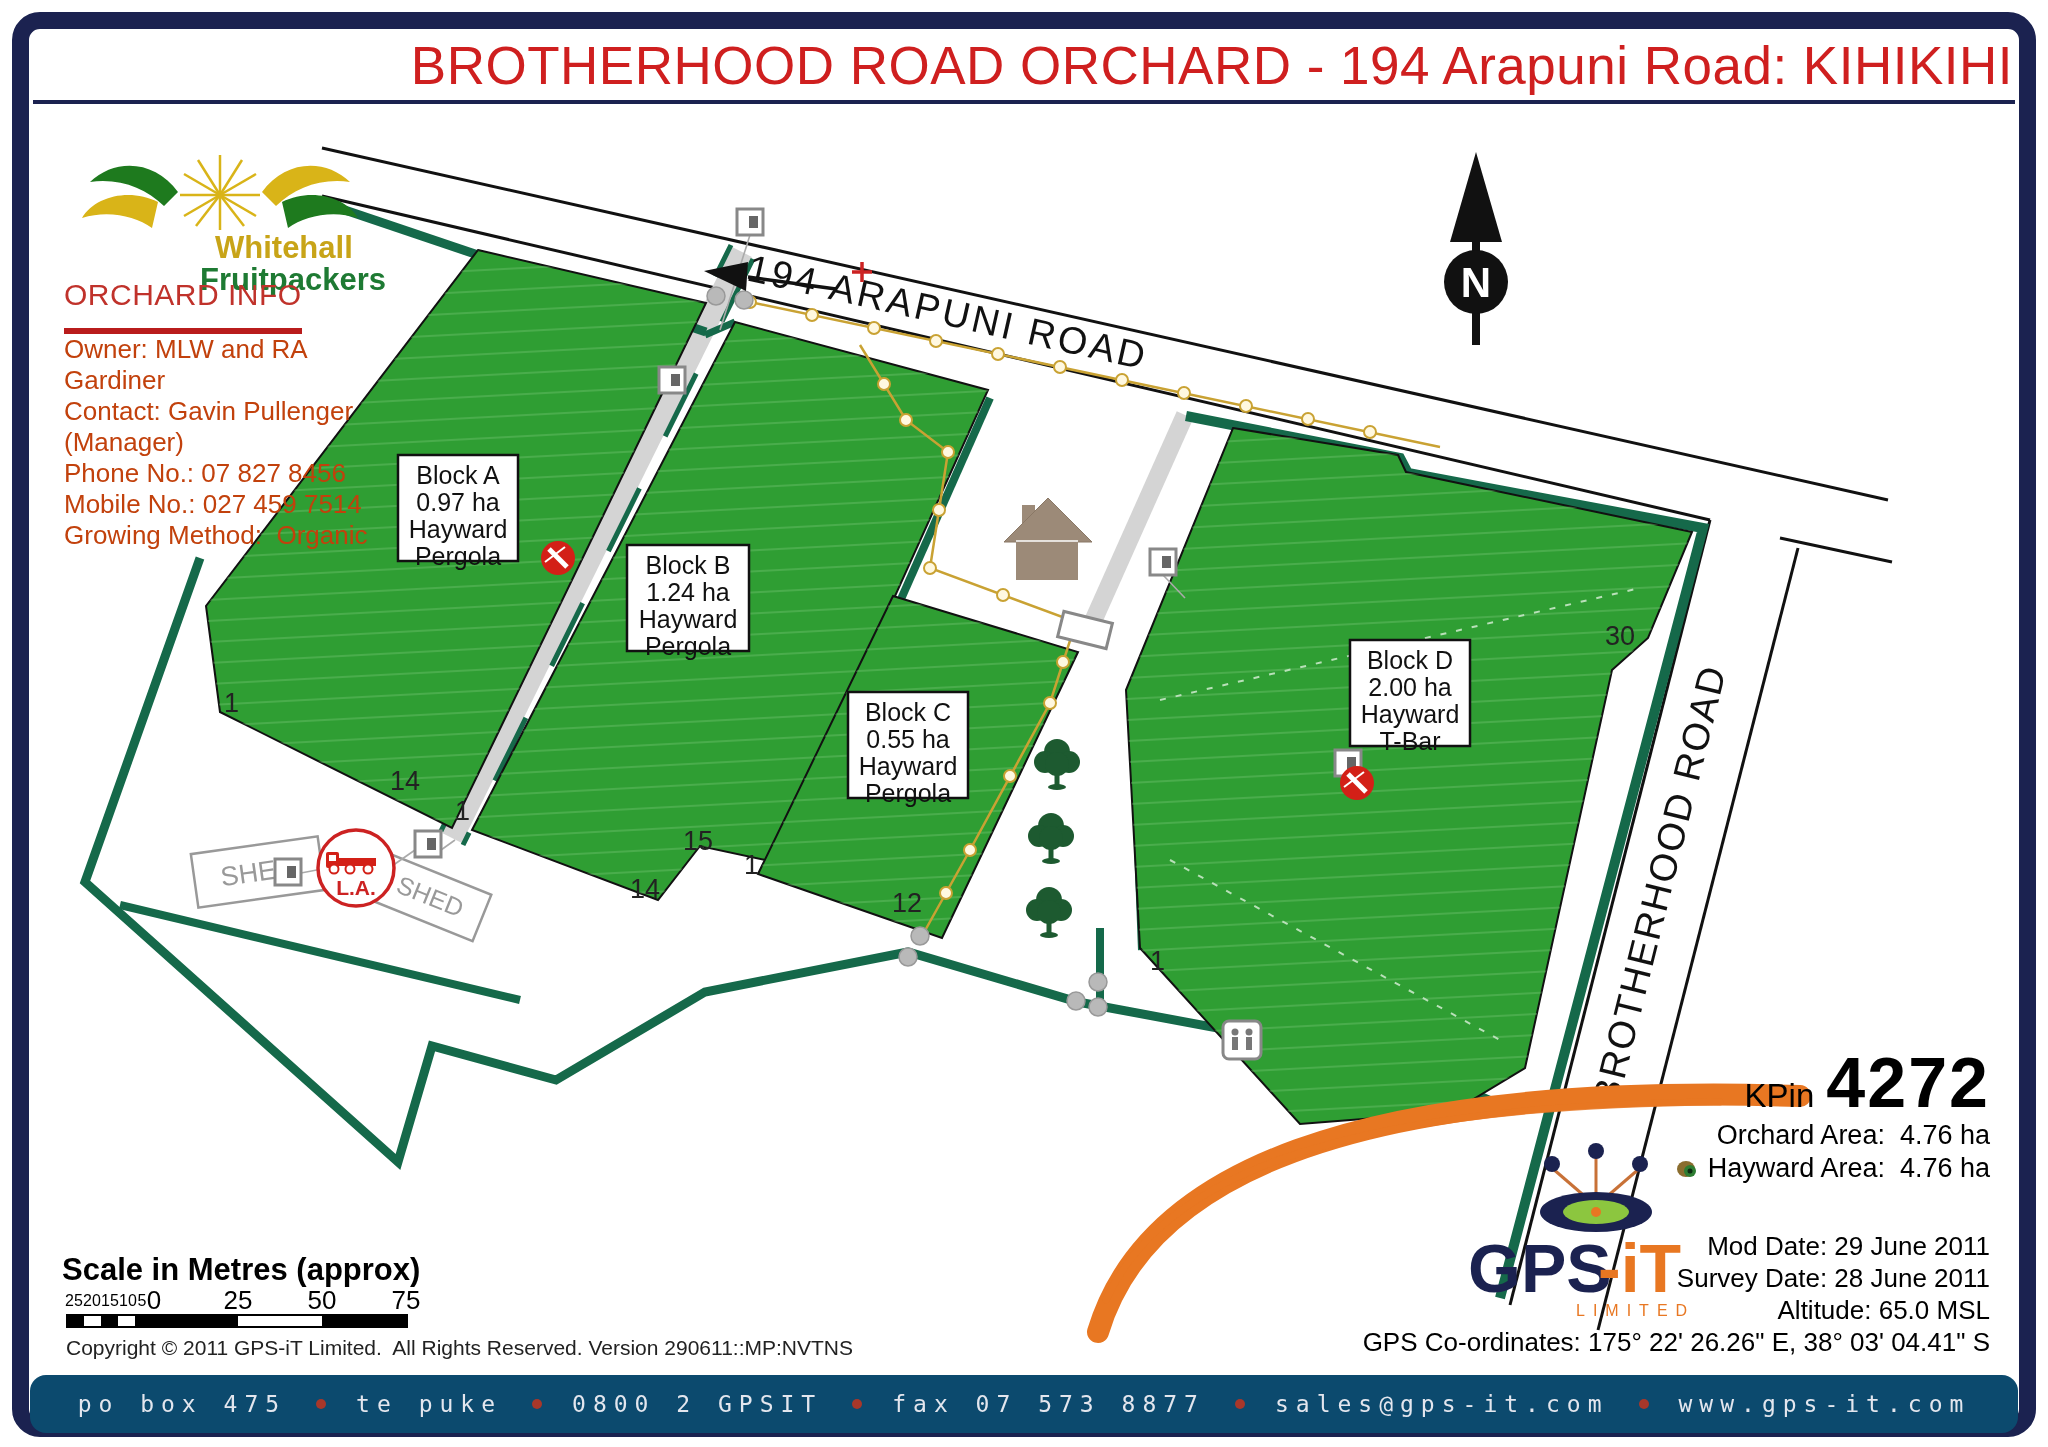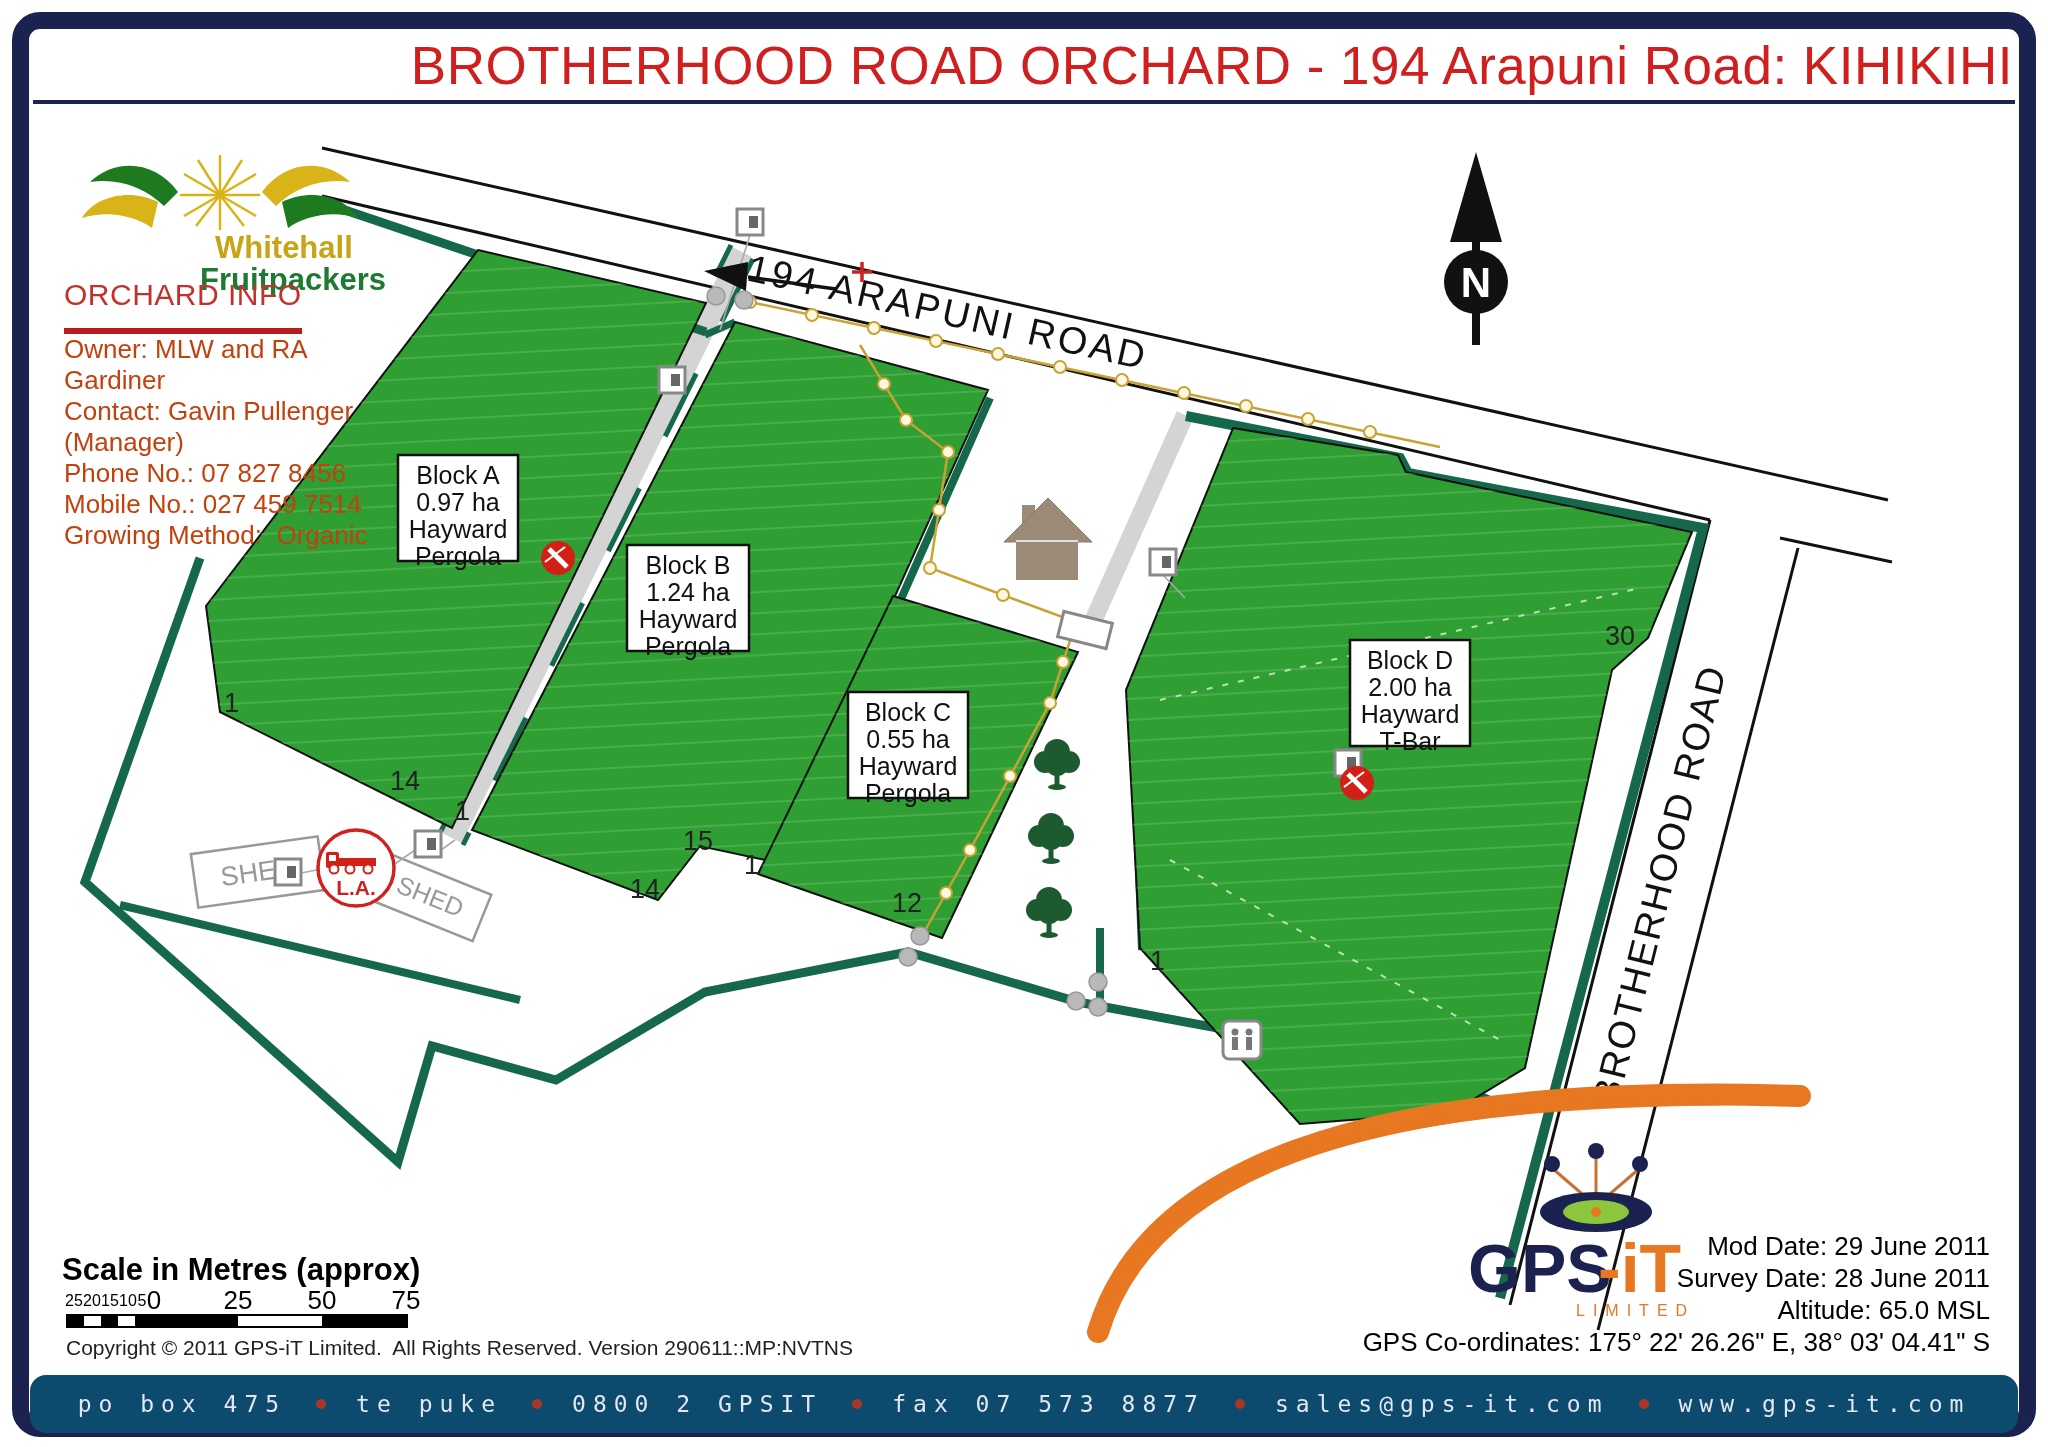--- a/index.html
+++ b/index.html
@@ -393,20 +393,37 @@
       <rect x="5" y="27" width="340" height="12" fill="#fff" stroke="#000" stroke-width="2"></rect>
       <rect x="5" y="27" width="17" height="12" fill="#000"></rect>
       <rect x="39" y="27" width="17" height="12" fill="#000"></rect>
       <rect x="73" y="27" width="19" height="12" fill="#000"></rect>
       <rect x="92" y="27" width="84" height="12" fill="#000"></rect>
       <rect x="260" y="27" width="85" height="12" fill="#000"></rect>
     </svg>
   </div>
   <div class="copyright">Copyright © 2011 GPS-iT Limited.  All Rights Reserved. Version 290611::MP:NVTNS</div>
 
+  <div class="summary">
+    <div class="kpinrow">
+      <span class="kl">KPin</span>
+      <span class="kv">4272</span>
+    </div>
+    <div class="arealine">
+      <span>Orchard Area:  4.76 ha</span>
+    </div>
+    <div class="arealine">
+      <svg width="24" height="22" viewBox="0 0 24 22">
+        <ellipse cx="10" cy="11" rx="9" ry="8" fill="#8a6d2f"></ellipse>
+        <circle cx="14" cy="13" r="6" fill="#2e7d32"></circle>
+        <circle cx="14" cy="13" r="2.5" fill="#0d2b12"></circle>
+      </svg>
+      <span>Hayward Area:  4.76 ha</span>
+    </div>
+  </div>
 
   <div class="dates">
     <div class="dline">Mod Date: 29 June 2011</div>
     <div class="dline">Survey Date: 28 June 2011</div>
     <div class="dline">Altitude: 65.0 MSL</div>
     <div class="dline">GPS Co-ordinates: 175° 22' 26.26" E, 38° 03' 04.41" S</div>
   </div>
 
   <div class="footer">
     <span class="fitem">po box 475</span>

